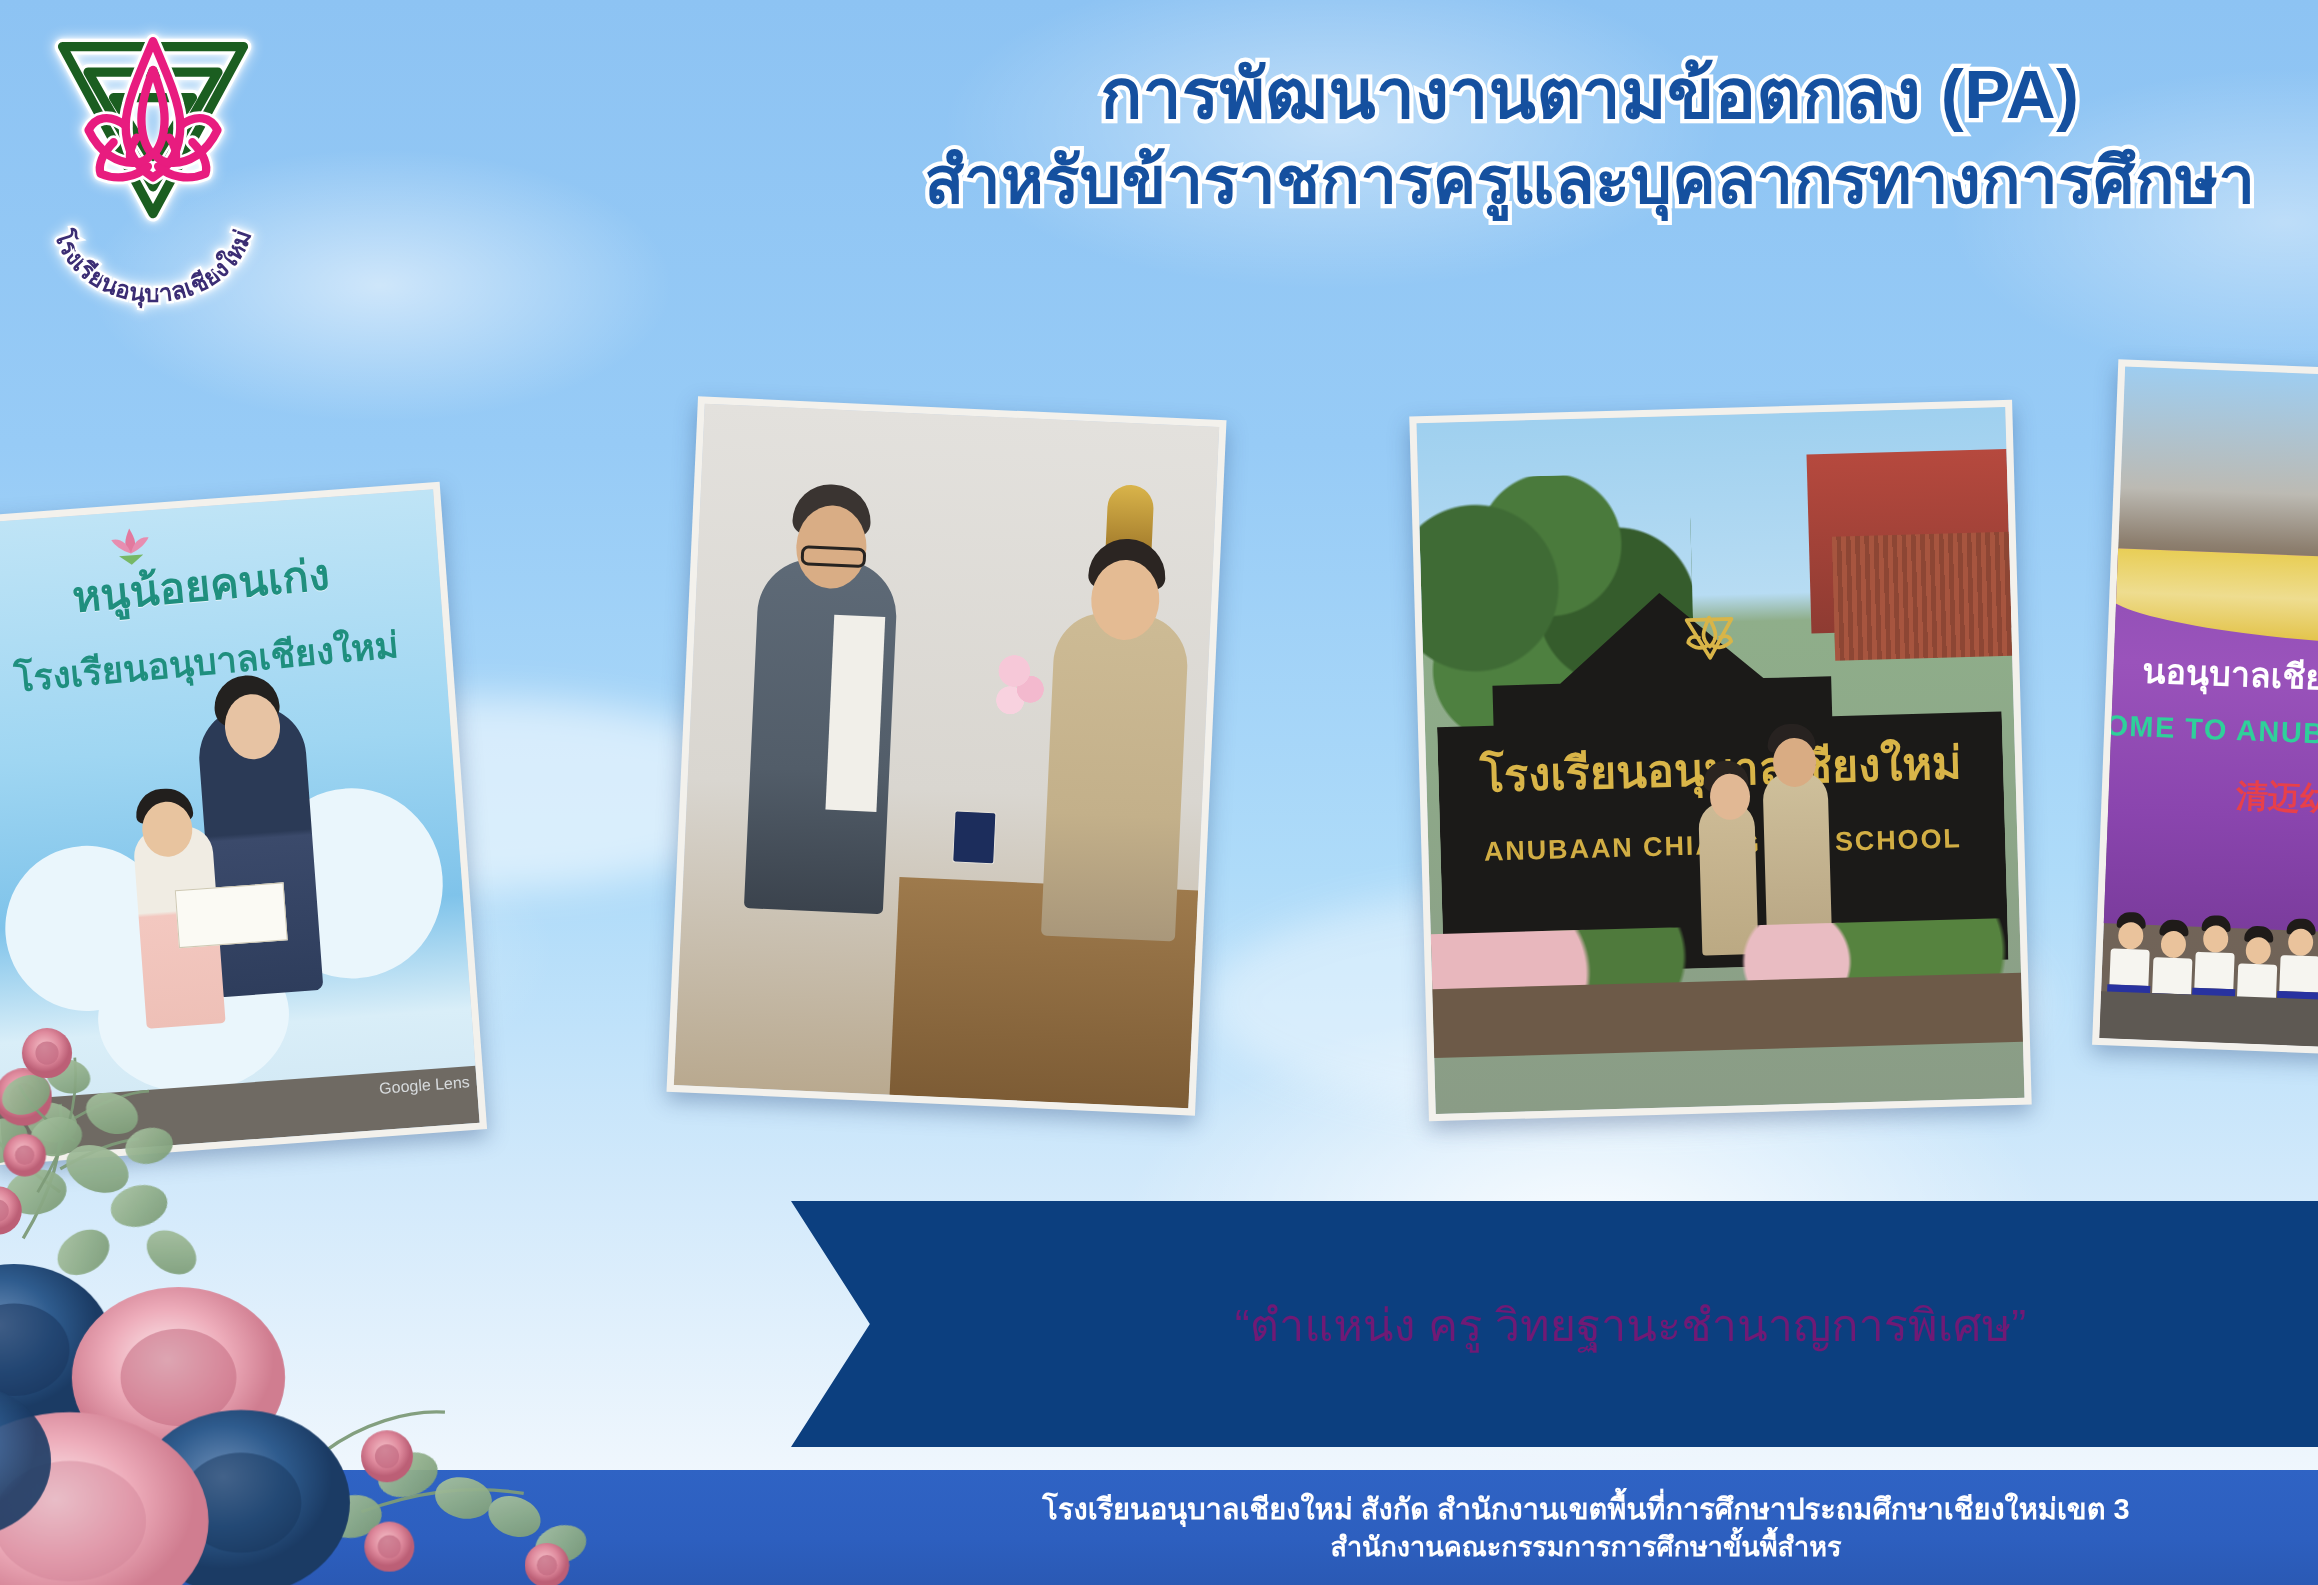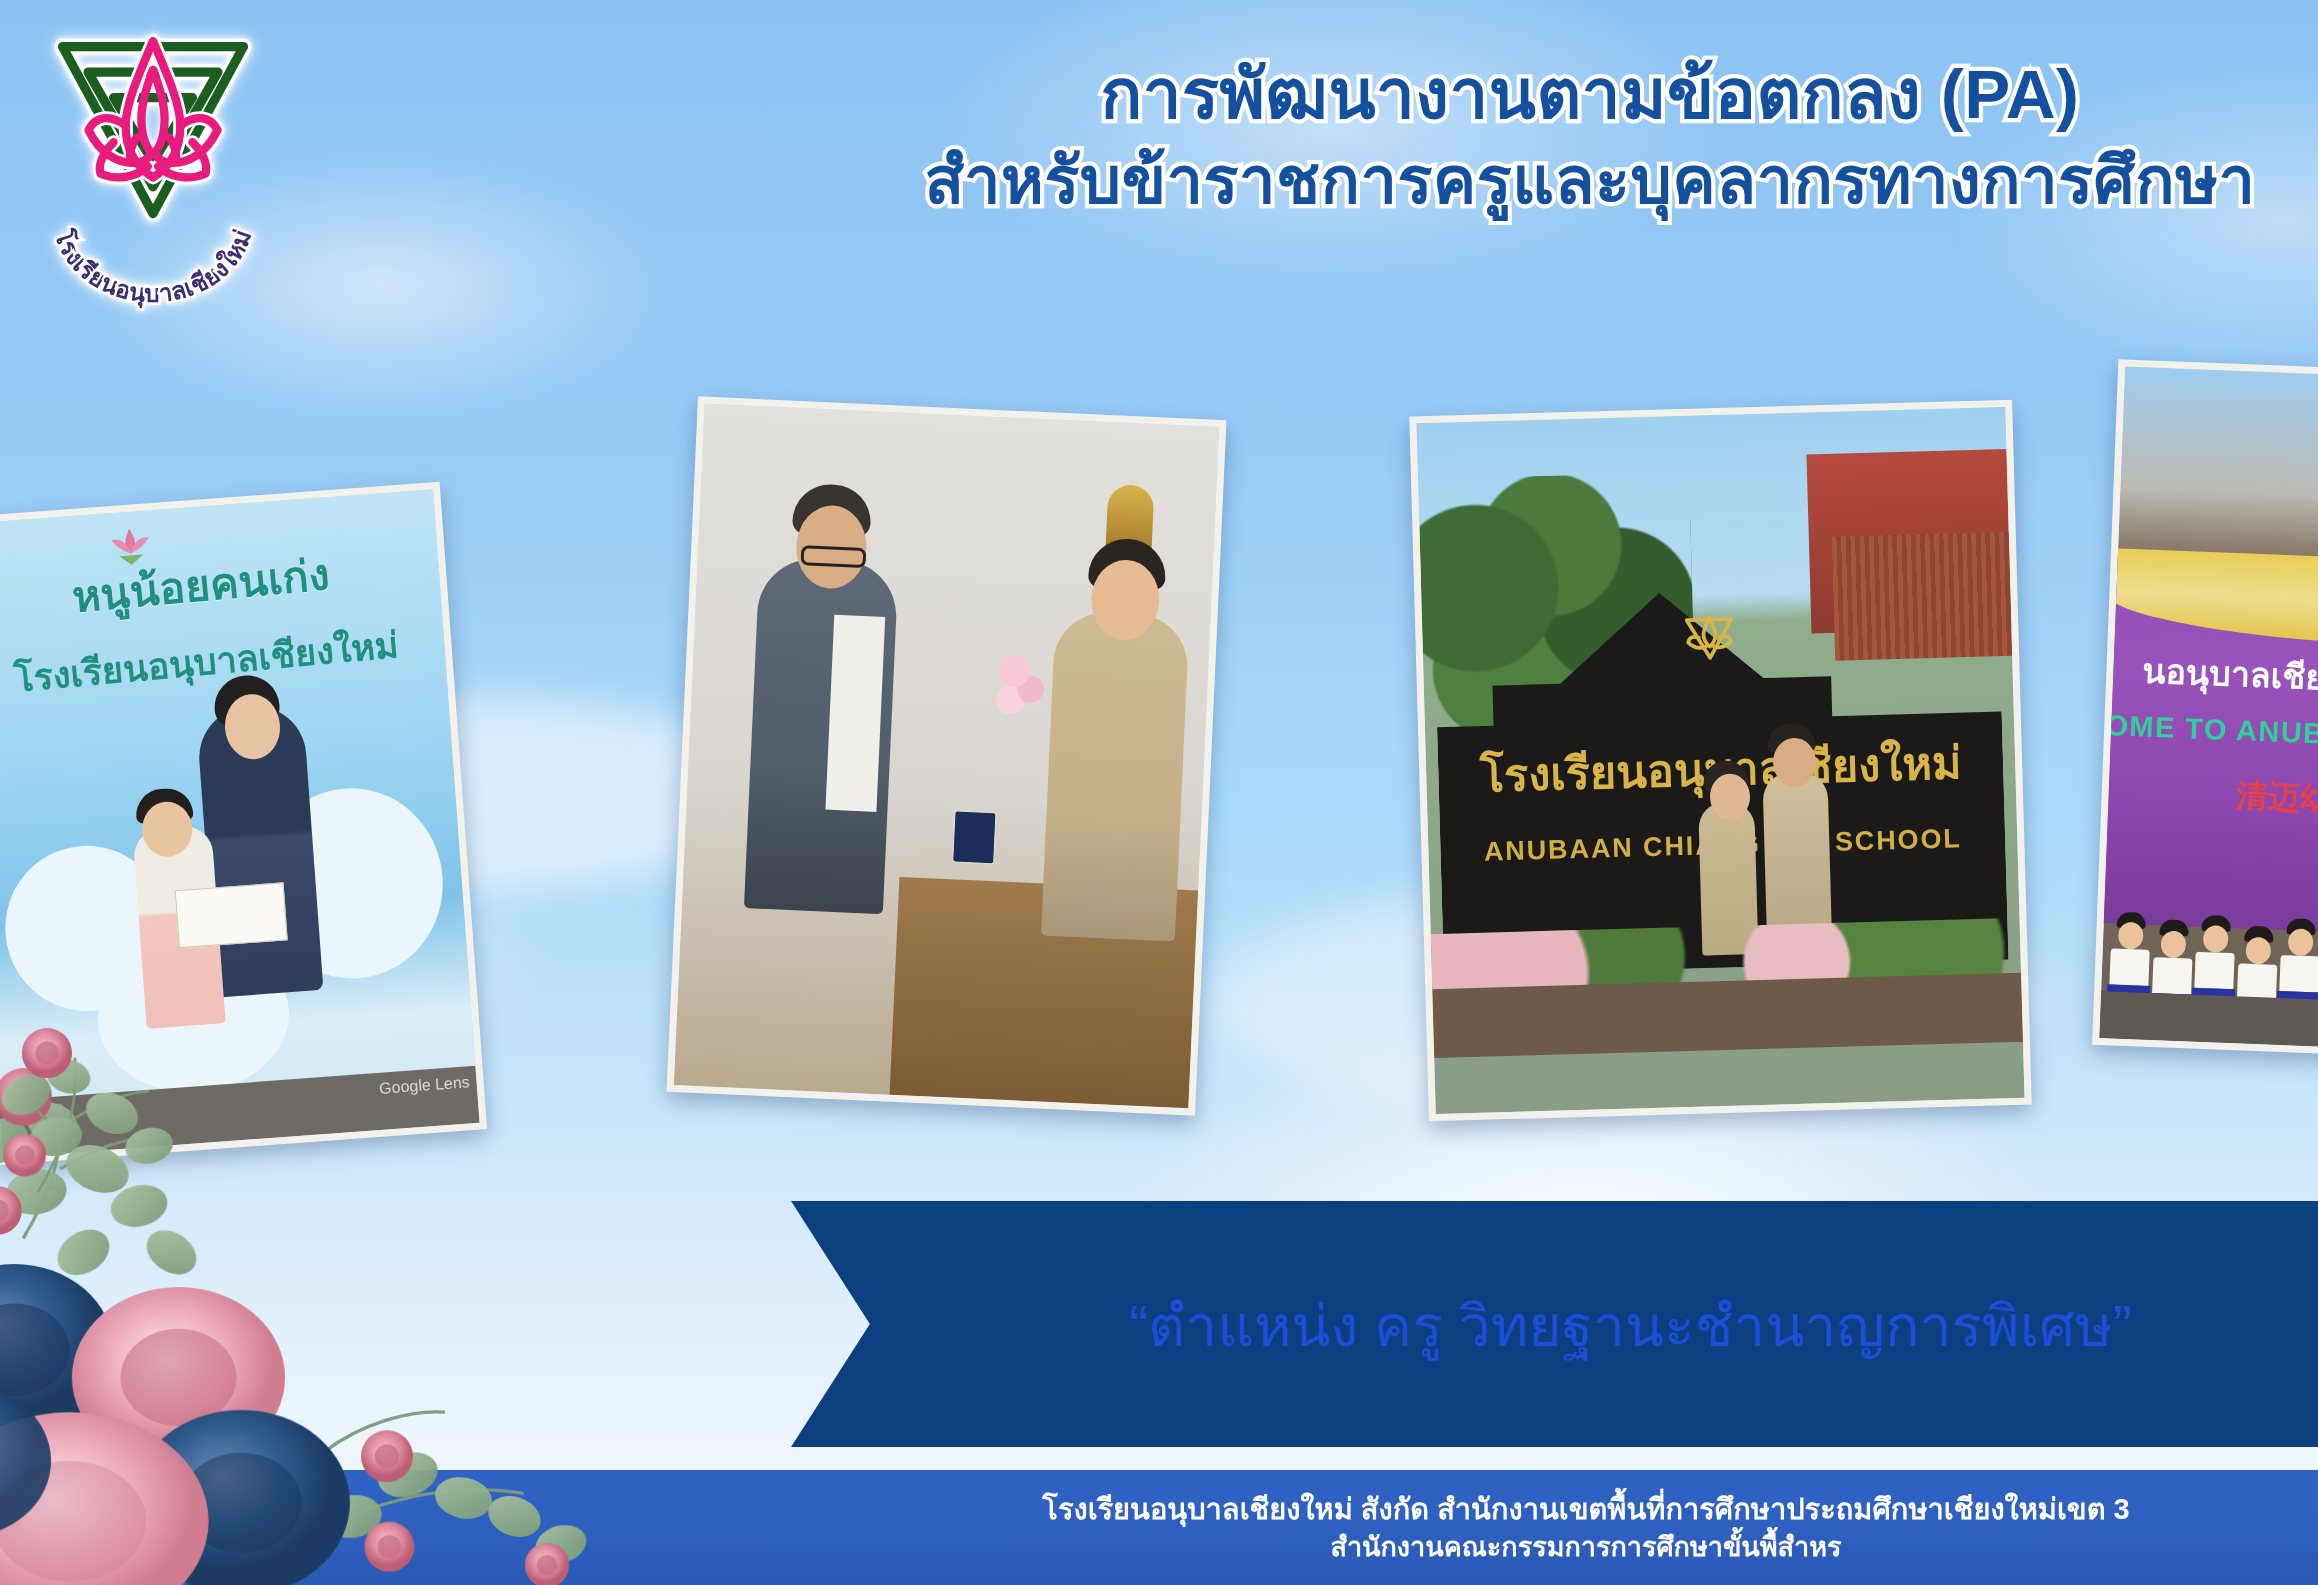--- a/index.html
+++ b/index.html
@@ -150,21 +150,21 @@
 
   
   .ribbon{position:absolute;left:791px;top:1201px;width:1679px;height:246px;
     background:#0c3f7f;z-index:7;
     clip-path:polygon(0 0,100% 0,100% 100%,0 100%,0 100%,
                       0% 100%, 0% 0%);
     box-shadow:0 6.5px 16px rgba(10,35,75,.35);}
   .ribbon-inner{position:relative;z-index:2;height:100%;display:flex;
     flex-direction:column;align-items:center;justify-content:center;}
   .ribbon-name{font-size:55px;font-weight:bold;color:#ffffff;line-height:1.22;white-space:nowrap;}
-  .ribbon-pos{font-size:57px;color:#1d4ed8;line-height:1.24;white-space:nowrap;margin-top:4.6px;}
+  .ribbon-pos{font-size:45px;color:#701a75;line-height:1.24;white-space:nowrap;margin-top:4.6px;}
 
   
   .footer{position:absolute;left:0;bottom:0;width:100%;height:116px;
     background:linear-gradient(180deg,#2f63c4 0%,#2d5fbf 60%,#2a59b4 100%);z-index:8;
     display:flex;flex-direction:column;align-items:center;justify-content:center;}
   .footer-l1{font-size:29px;font-weight:bold;color:#ffffff;white-space:nowrap;line-height:1.35;}
   .footer-l2{font-size:27px;font-weight:bold;color:#ffffff;white-space:nowrap;line-height:1.35;}
 
   
   .floral{position:absolute;z-index:9;pointer-events:none;}

